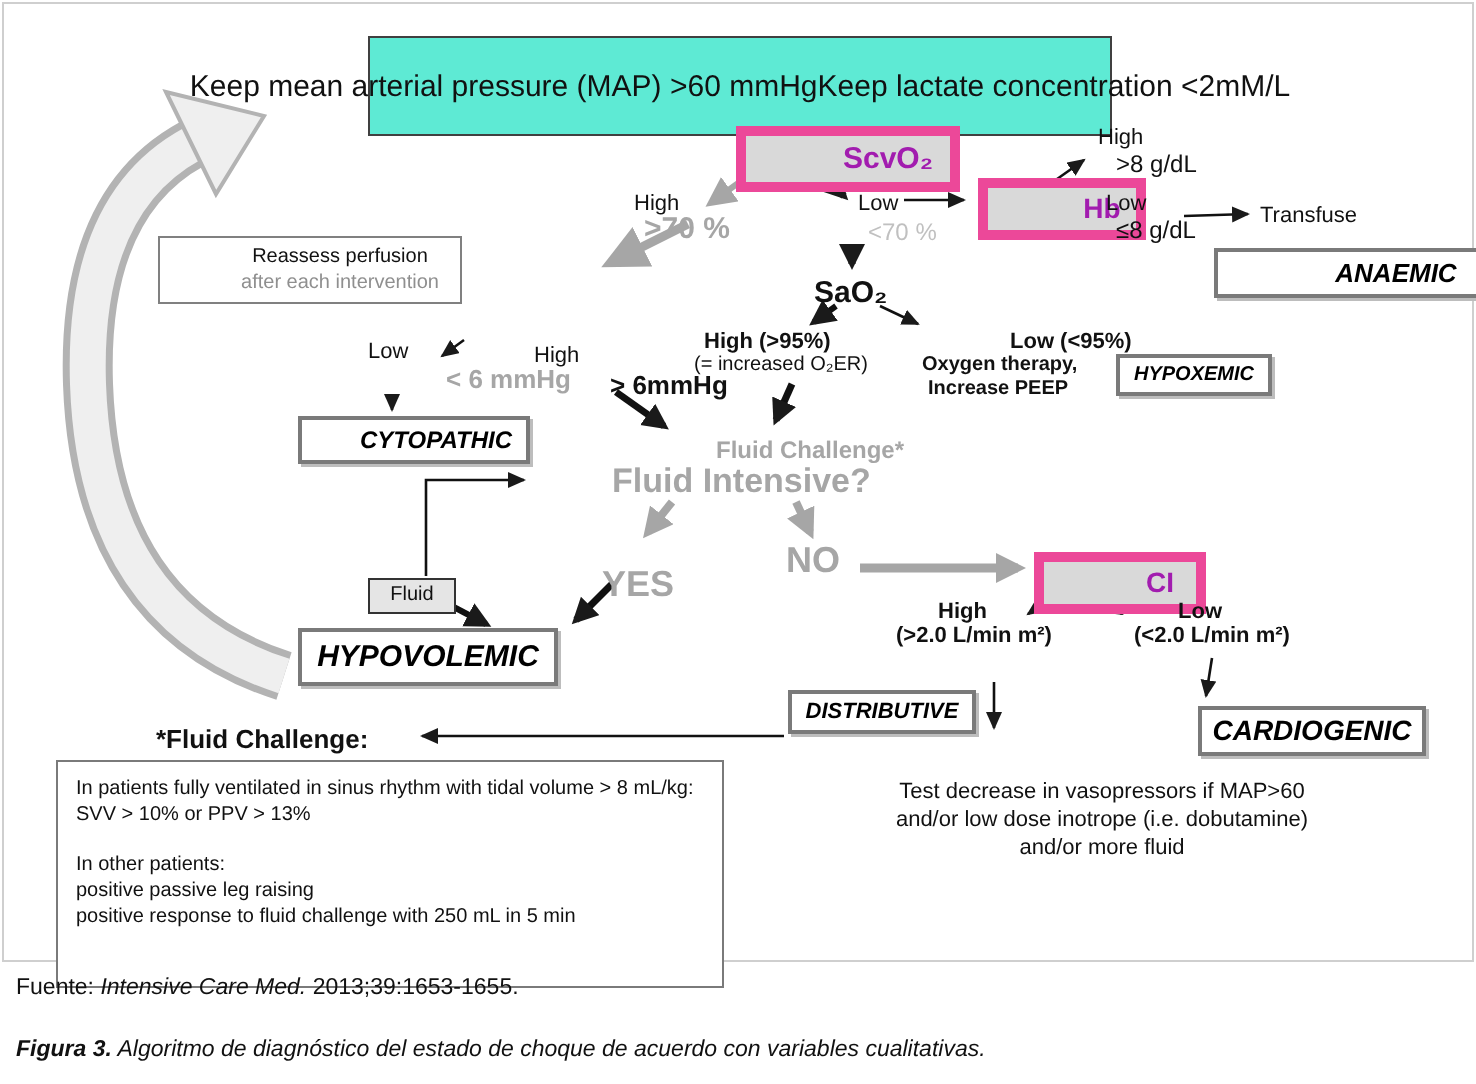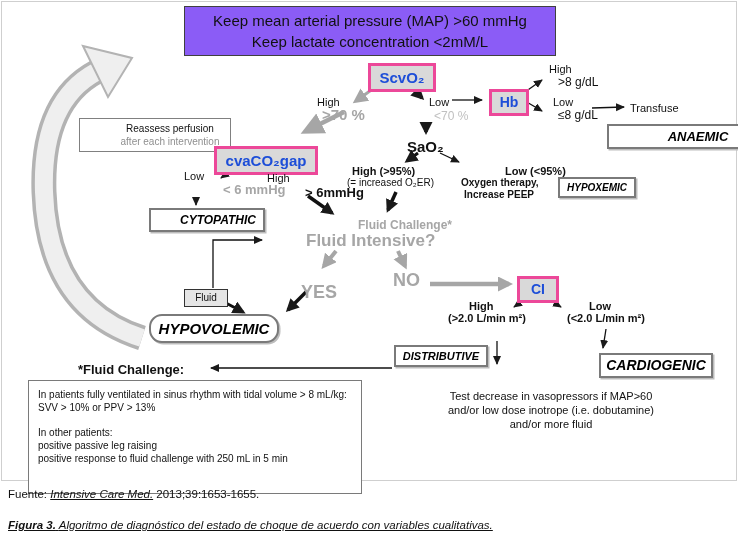--- a/index.html
+++ b/index.html
@@ -1,38 +1,38 @@
 <!DOCTYPE html>
 <html><head>
 <meta charset="utf-8">
 <style>
   html,body{margin:0;padding:0;background:#fff;}
   .stage{position:relative;width:738px;height:542px;background:#fff;
          font-family:"Liberation Sans","DejaVu Sans",sans-serif;color:#111;overflow:hidden;}
   .abs{position:absolute;z-index:2;white-space:nowrap;}
   .frame{position:absolute;left:1px;top:1px;width:734px;height:478px;border:1px solid #cfcfcf;z-index:0;}
   svg.arrows{position:absolute;left:0;top:0;z-index:1;pointer-events:none;}
-  .headerbox{border:1.5px solid #404040;background:#8b5cf6;display:flex;flex-direction:column;
-             align-items:center;justify-content:center;font-size:15px;line-height:21px;}
-  .graybox{background:#d9d9d9;color:#1d4ed8;font-weight:bold;text-align:center;border:3px solid #ec4899;}
+  .headerbox{border:1.5px solid #404040;background:#5eead4;display:flex;
+             align-items:center;justify-content:center;font-size:15px;line-height:21px;margin-top:12px;}
+  .graybox{background:#d9d9d9;color:#a21caf;font-weight:bold;text-align:center;border:5px solid #ec4899;padding-left:40px;}
   .dxbox{background:#fff;border:2px solid #7a7a7a;color:#000;font-weight:bold;font-style:italic;
          text-align:center;box-shadow:1.5px 1.5px 0 #bdbdbd;}
   .graytext{color:#a6a6a6;font-weight:bold;}
   .ltgray{color:#c0c0c0;font-weight:normal;}
   .b{font-weight:bold;}
   .t10{font-size:10px;}.t11{font-size:11px;}.t12{font-size:12px;padding-left:22px;}
   .t13{font-size:13px;padding-left:48px;}.t14{font-size:14px;}.t15{font-size:15px;}
   .t17{font-size:17px;}.t18{font-size:18px;}
   .center{text-align:center;}
   .reassess{border:1px solid #808080;background:#fff;font-size:10px;text-align:center;padding:3px 2px;line-height:13px;}
   .reassess .l2{color:#8f8f8f;}
   .notebox{border:1px solid #7a7a7a;background:#fff;font-size:10px;line-height:13px;padding:7px 9px;white-space:normal;}
   .treat{font-size:11px;line-height:14px;text-align:center;white-space:normal;}
   .foot{font-size:11.5px;}
-  .it{font-style:italic;text-decoration:underline;}
+  .it{font-style:italic;}
 </style>
 </head>
 <body>
 
 <div class="stage">
   <div class="frame"></div>
 
   <svg class="arrows" width="738" height="542" viewBox="0 0 738 542">
     <defs>
       <marker id="mThin" markerUnits="userSpaceOnUse" markerWidth="11" markerHeight="10" refX="8" refY="4" orient="auto">
@@ -99,42 +99,41 @@
   <div class="abs ltgray t12" style="left:412px;top:109px;">&lt;70 %</div>
 
   <div class="abs graybox t14" style="left:489px;top:89px;width:34px;height:21px;line-height:21px;">Hb</div>
   <div class="abs t11" style="left:549px;top:63px;">High</div>
   <div class="abs t12" style="left:536px;top:75px;">&gt;8 g/dL</div>
   <div class="abs t11" style="left:553px;top:96px;">Low</div>
   <div class="abs t12" style="left:536px;top:108px;">≤8 g/dL</div>
   <div class="abs t11" style="left:630px;top:102px;">Transfuse</div>
   <div class="abs dxbox t13" style="left:607px;top:124px;width:82px;height:21px;line-height:21px;">ANAEMIC</div>
 
-  <div class="abs graybox t15" style="left:214px;top:146px;width:98px;height:23px;line-height:23px;">cvaCO₂gap</div>
   <div class="abs t11" style="left:184px;top:170px;">Low</div>
   <div class="abs graytext t13" style="left:175px;top:182px;">&lt; 6 mmHg</div>
   <div class="abs t11" style="left:267px;top:172px;">High</div>
   <div class="abs b t13" style="left:257px;top:185px;">&gt; 6mmHg</div>
   <div class="abs dxbox t12" style="left:149px;top:208px;width:90px;height:20px;line-height:20px;">CYTOPATHIC</div>
 
   <div class="abs b t15" style="left:407px;top:138px;">SaO₂</div>
   <div class="abs b t11" style="left:352px;top:165px;">High (&gt;95%)</div>
   <div class="abs t10" style="left:347px;top:177px;">(= increased O₂ER)</div>
   <div class="abs b t11" style="left:477px;top:165px;margin-left:28px;">Low (&lt;95%)</div>
   <div class="abs b t10" style="left:461px;top:177px;">Oxygen therapy,</div>
   <div class="abs b t10" style="left:464px;top:189px;">Increase PEEP</div>
   <div class="abs dxbox t10" style="left:558px;top:177px;width:74px;height:17px;line-height:17px;">HYPOXEMIC</div>
 
   <div class="abs graytext t12" style="left:336px;top:218px;">Fluid Challenge*</div>
   <div class="abs graytext t17" style="left:306px;top:231px;">Fluid Intensive?</div>
   <div class="abs graytext t18" style="left:301px;top:282px;text-align:center;">YES</div>
   <div class="abs graytext t18" style="left:393px;top:270px;">NO</div>
 
   <div class="abs center" style="left:184px;top:289px;width:42px;height:16px;line-height:16px;border:1px solid #333;background:#e5e5e5;font-size:10px;">Fluid</div>
-  <div class="abs dxbox t15" style="left:149px;top:314px;width:126px;height:25px;line-height:25px;border-width:2.5px;border-radius:13px;">HYPOVOLEMIC</div>
+  <div class="abs dxbox t15" style="left:149px;top:314px;width:126px;height:25px;line-height:25px;border-width:2.5px;">HYPOVOLEMIC</div>
 
   <div class="abs graybox t14" style="left:517px;top:276px;width:36px;height:21px;line-height:21px;">CI</div>
   <div class="abs b t11" style="left:469px;top:300px;">High</div>
   <div class="abs b t11" style="left:448px;top:312px;">(&gt;2.0 L/min m²)</div>
   <div class="abs b t11" style="left:589px;top:300px;">Low</div>
   <div class="abs b t11" style="left:567px;top:312px;">(&lt;2.0 L/min m²)</div>
   <div class="abs dxbox t11" style="left:394px;top:345px;width:90px;height:18px;line-height:18px;">DISTRIBUTIVE</div>
   <div class="abs dxbox t14" style="left:599px;top:353px;width:110px;height:21px;line-height:21px;border-width:2.5px;">CARDIOGENIC</div>
 
   <div class="abs treat" style="left:418px;top:389px;width:266px;">

